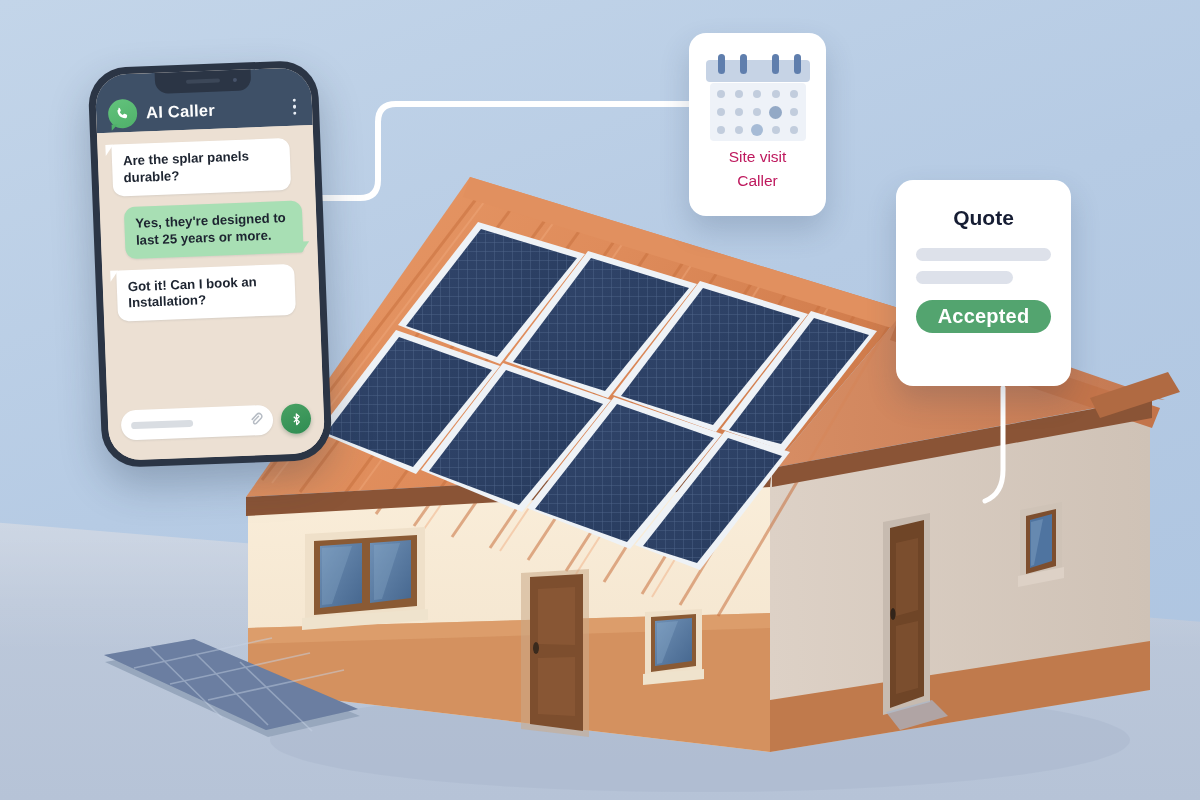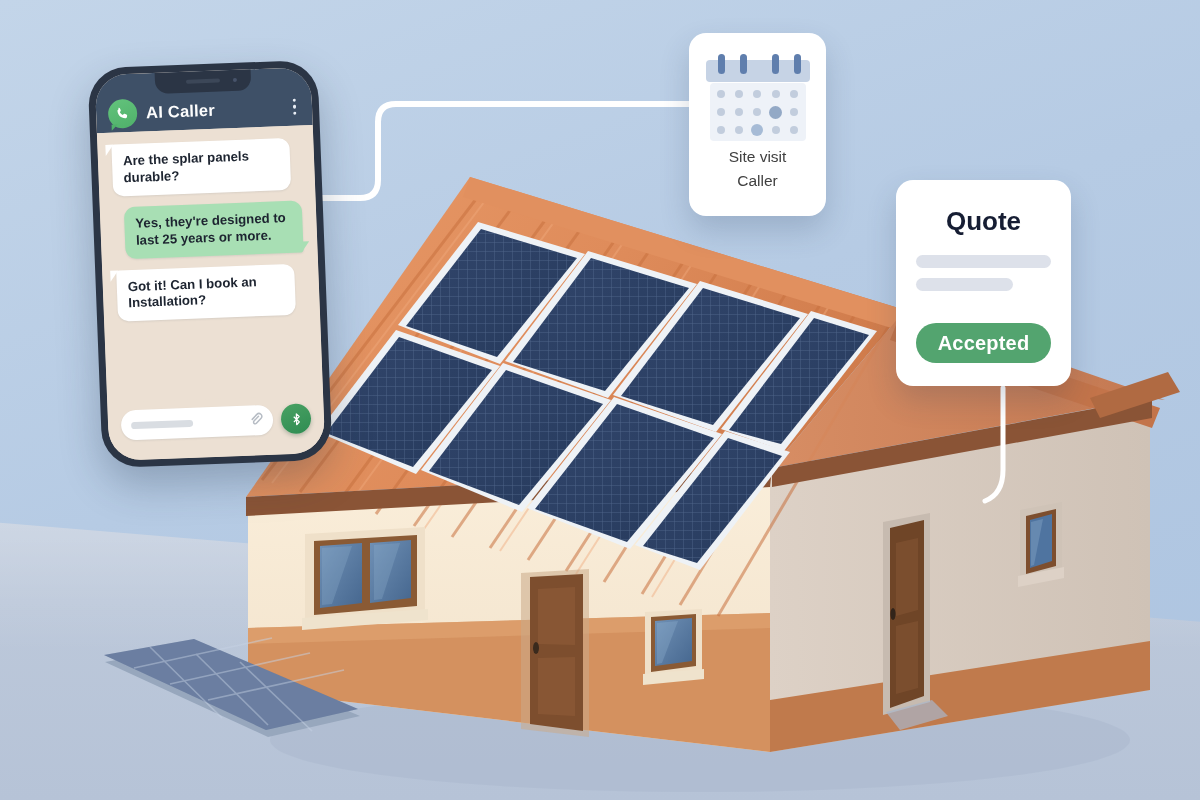--- a/index.html
+++ b/index.html
@@ -135,30 +135,30 @@
     position:absolute;left:8px;top:37px;width:96px;height:58px;
     background:#eef2f8;border-radius:4px;
   }
   .cal-dots{position:absolute;left:13px;top:42px;width:86px;
     display:grid;grid-template-columns:repeat(5,1fr);grid-template-rows:repeat(3,1fr);
     gap:5px 5px;align-items:center;justify-items:center;height:48px;}
   .cal-dots span{width:8px;height:8px;border-radius:50%;background:#c2cddd;display:block;}
   .cal-dots span.hot{width:13px;height:13px;background:#93a9c6;}
   .cal-dots span.hot2{width:12px;height:12px;background:#a6bbd6;}
   .card-label{
-    text-align:center;font-size:15.5px;color:#404040;line-height:1.38;margin-top:3px;
+    text-align:center;font-size:15.5px;color:#be185d;line-height:1.38;margin-top:3px;
   }
   .card-quote{left:896px;top:180px;width:175px;height:206px;padding:18px 20px;box-sizing:border-box;}
   .quote-title{
-    text-align:center;font-size:26px;font-weight:bold;color:#161d33;margin:8px 0 18px 0;
+    text-align:center;font-size:21px;font-weight:bold;color:#161d33;margin:8px 0 18px 0;
   }
   .q-line{height:13px;border-radius:7px;background:#dde1ea;margin-bottom:10px;}
   .q-line.short{width:72%;}
   .accepted-btn{
-    margin-top:32px;height:40px;border-radius:23px;
+    margin-top:16px;height:33px;border-radius:23px;
     background:#53a46f;display:flex;align-items:center;justify-content:center;
     color:#fff;font-size:20px;font-weight:bold;letter-spacing:.2px;
   }
 </style>
 </head>
 <body>
 
 <div id="stage">
 
   <div class="sky"></div>

